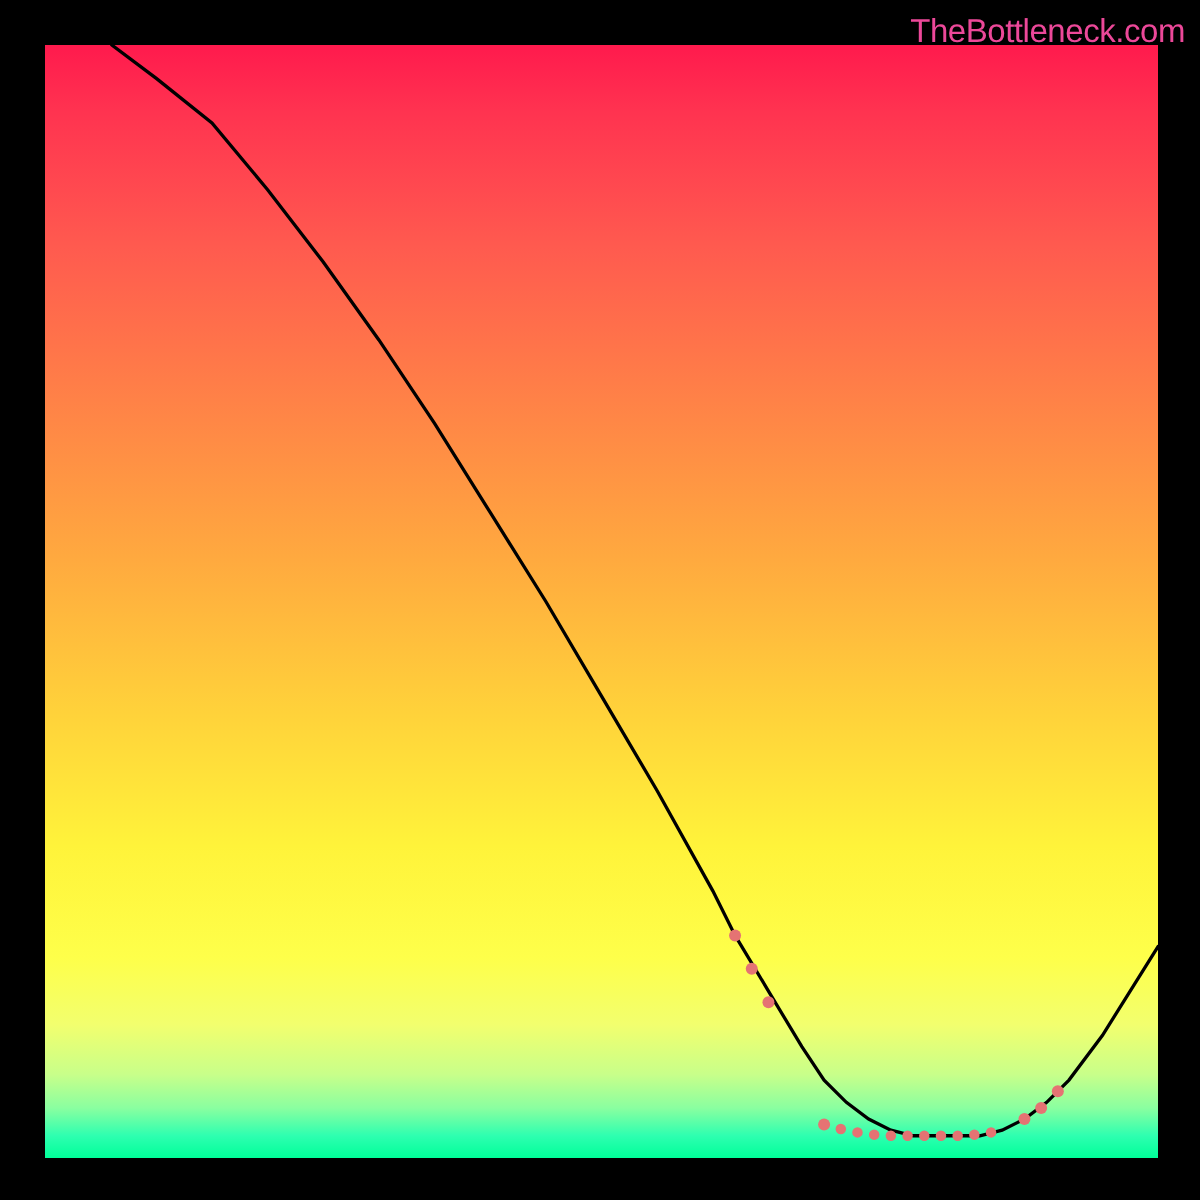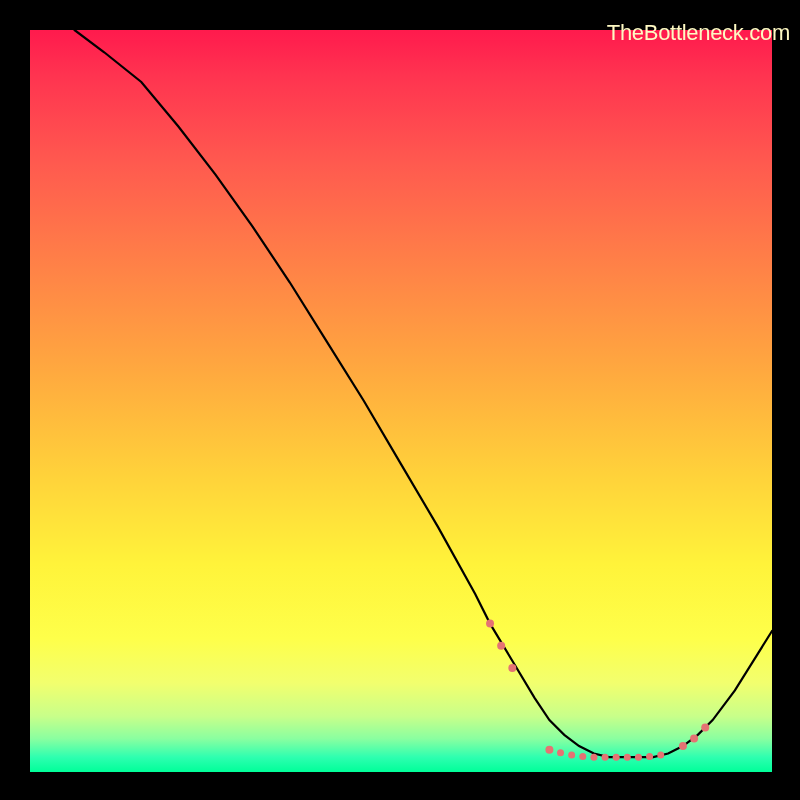--- a/index.html
+++ b/index.html
@@ -5,23 +5,23 @@
   * { margin: 0; padding: 0; box-sizing: border-box; }
   html, body { width: 800px; height: 800px; overflow: hidden; background: #000; }
   .outer {
     width: 800px;
     height: 800px;
     background: #000;
     position: relative;
   }
   .watermark {
     position: absolute;
-    top: 20px;
+    top: 8px;
     right: 10px;
-    color: #fef9c3;
+    color: #ec4899;
     font-family: Arial, Helvetica, sans-serif;
     font-size: 22px;
     font-weight: 500;
     letter-spacing: -0.3px;
     z-index: 5;
   }
   .plot {
     position: absolute;
     left: 30px;
     top: 30px;

